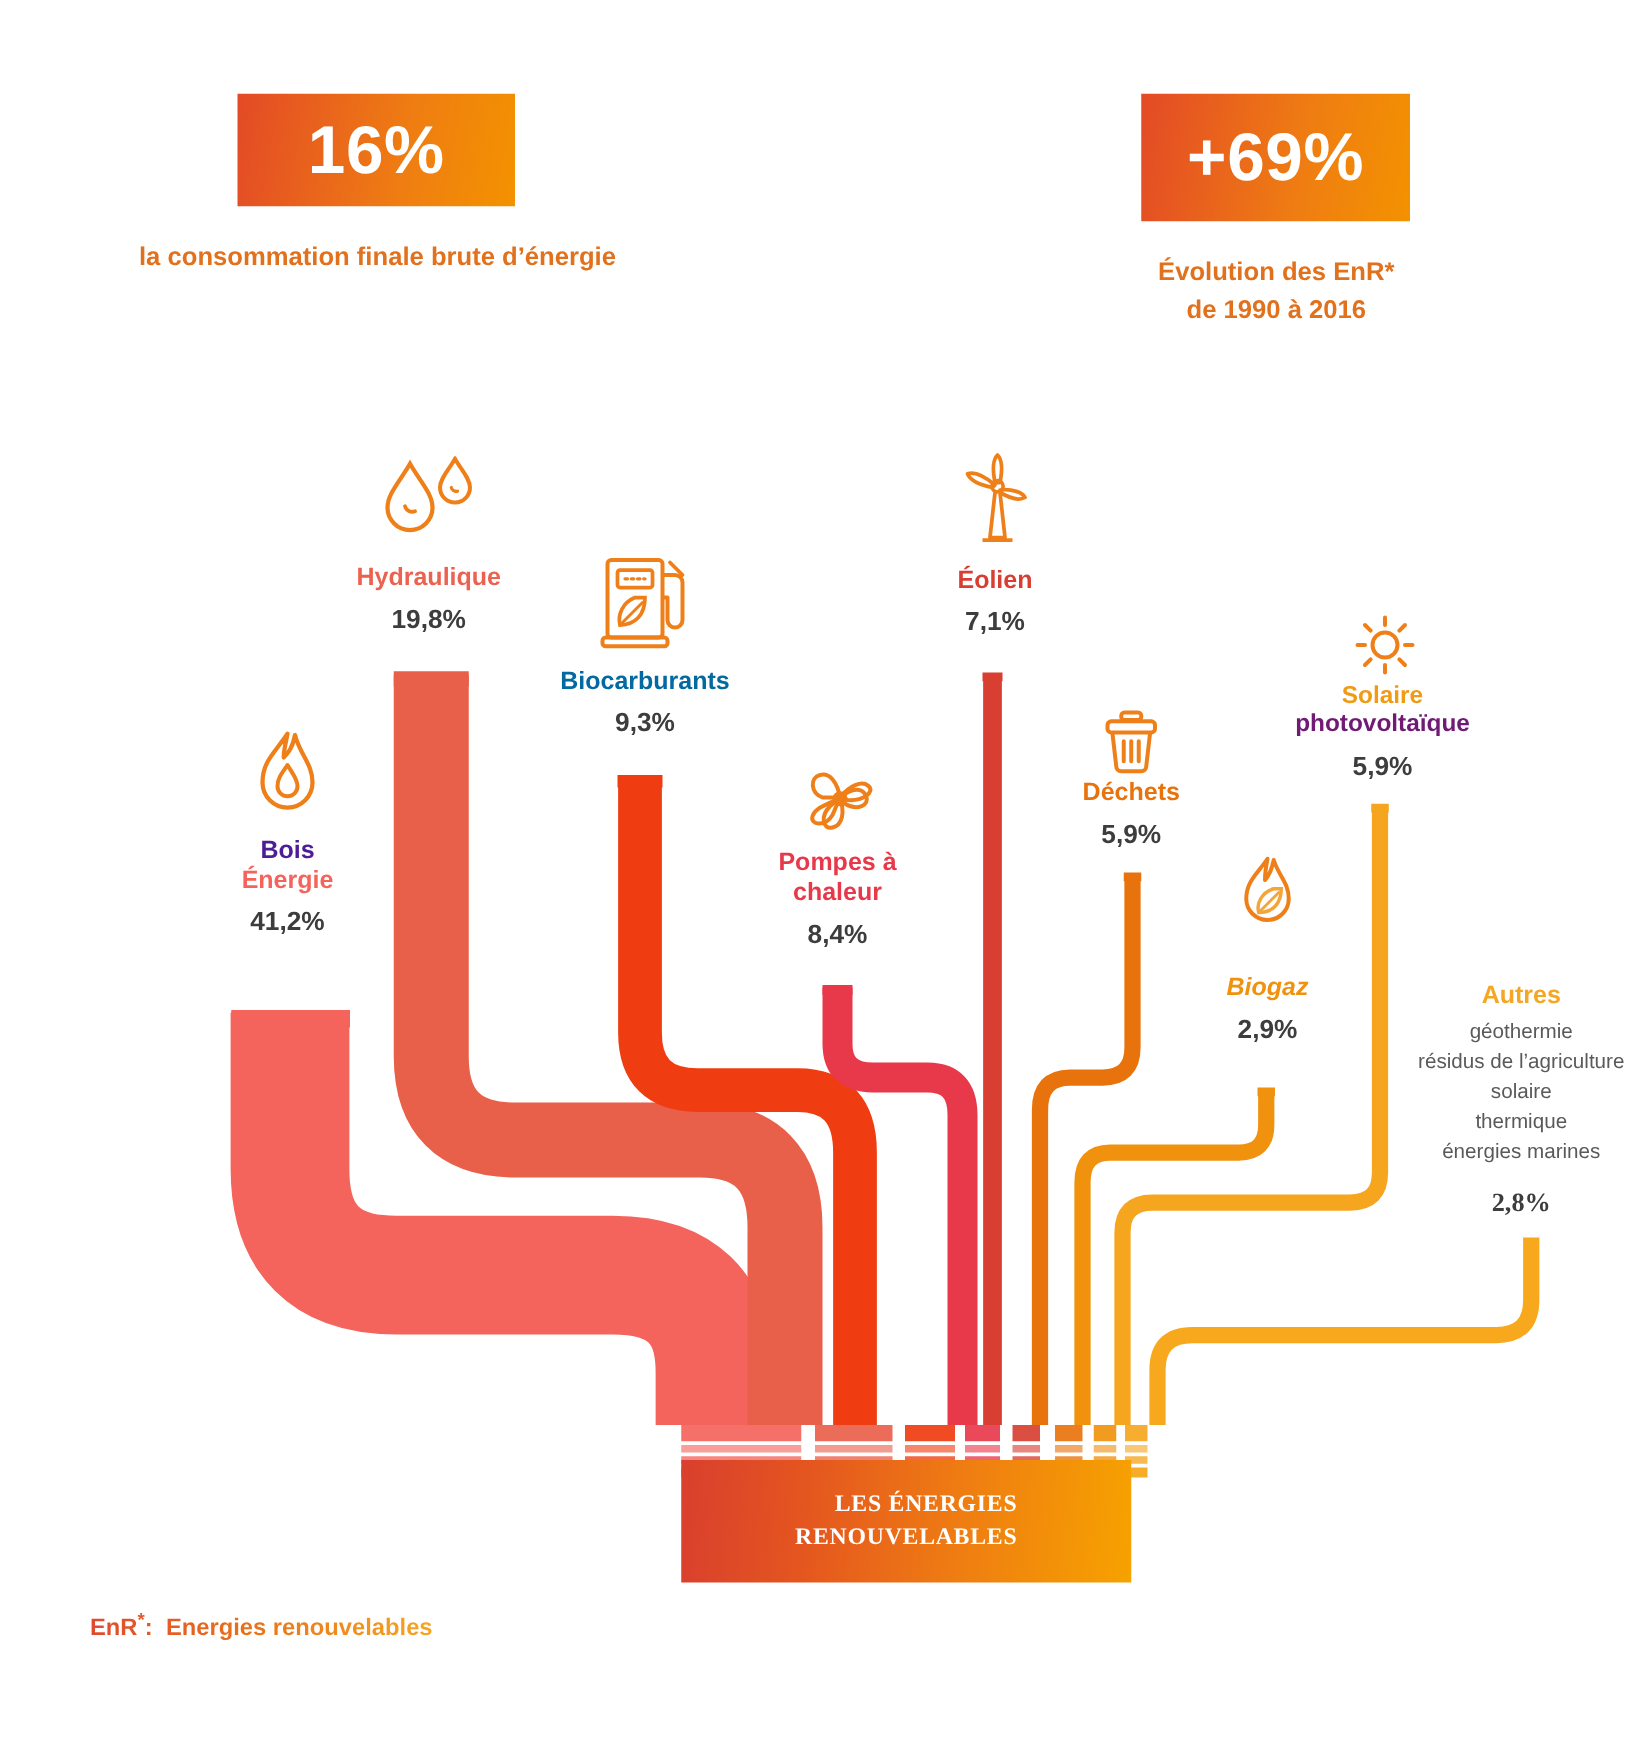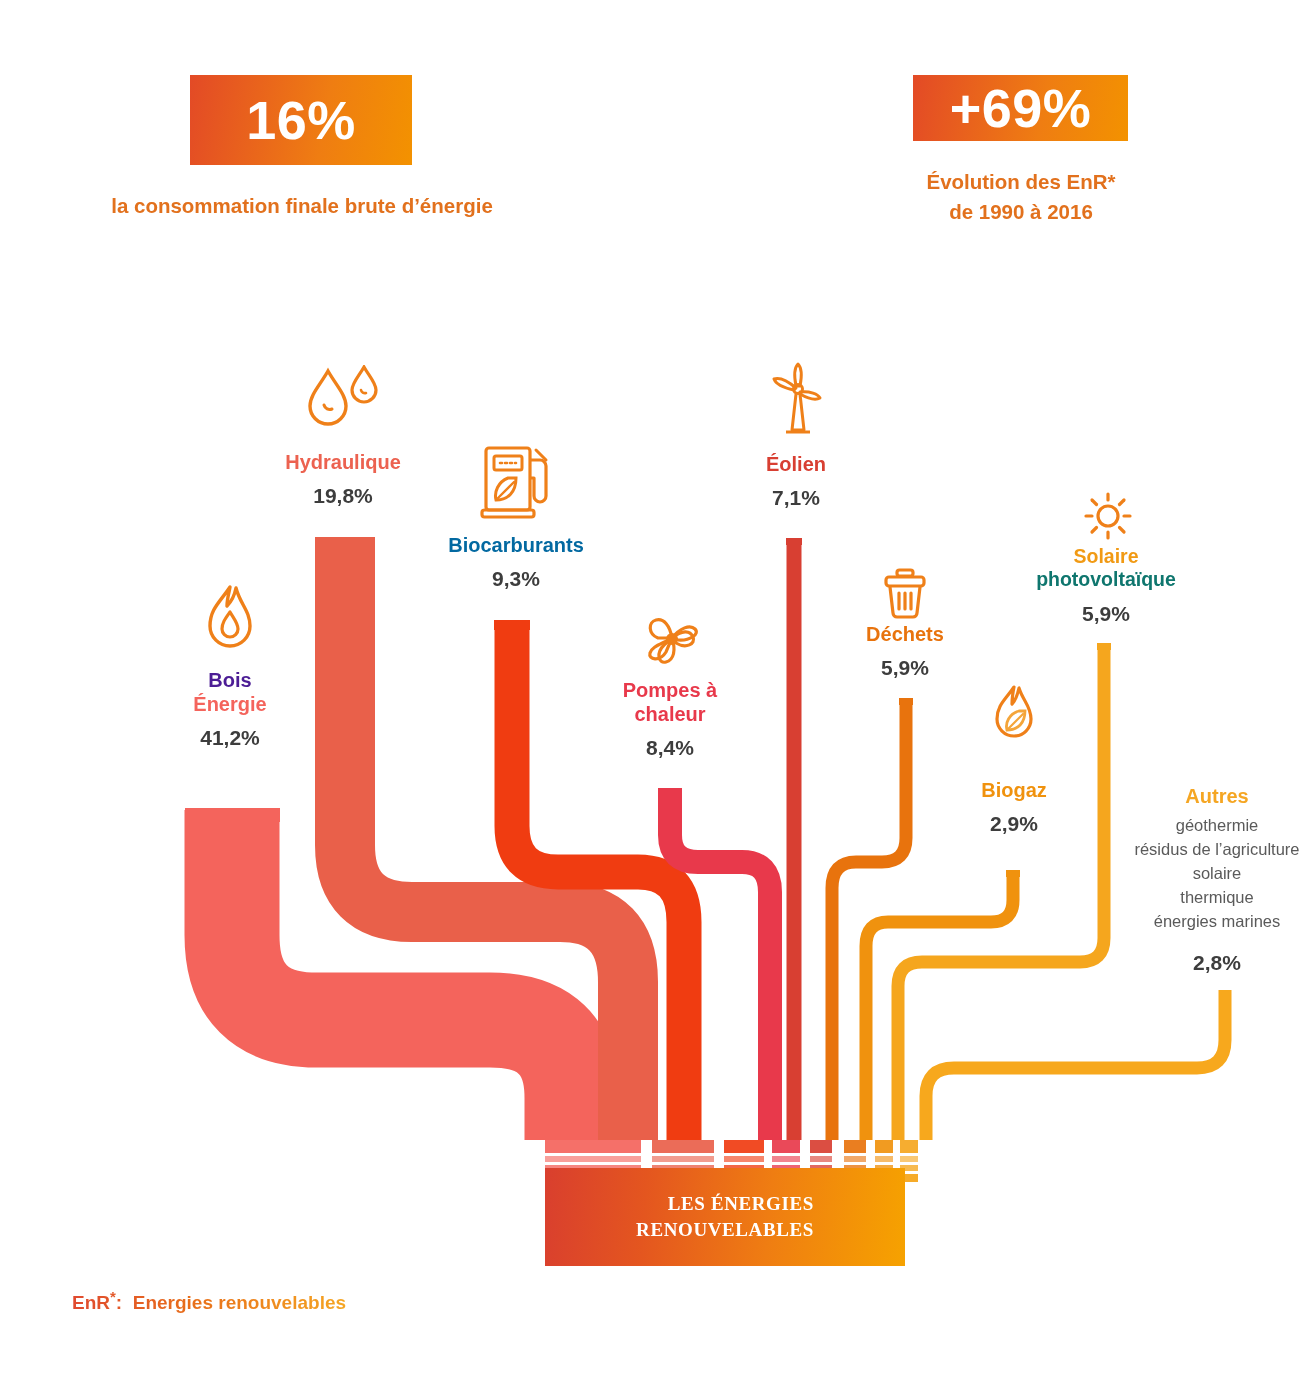--- a/index.html
+++ b/index.html
@@ -14,21 +14,21 @@
   .kpi{position:absolute;}
   .kpi-box{
     display:flex;align-items:center;justify-content:center;
     color:#fff;font-weight:700;letter-spacing:.5px;
   }
   #kpi1 .kpi-box{
     width:222px;height:90px;font-size:54px;
     background:linear-gradient(100deg,#e34a26 0%,#ef7d12 60%,#f39200 100%);
   }
   #kpi2 .kpi-box{
-    width:215px;height:66px;font-size:54px;
+    width:215px;height:102px;font-size:54px;
     background:linear-gradient(100deg,#e34a26 0%,#ef7d12 60%,#f39200 100%);
     text-align:right;
   }
   .kpi-cap{
     margin-top:26px;text-align:center;color:#e2711d;
     font-weight:700;font-size:20.5px;line-height:1.45;
   }
 
   
   .lbl{position:absolute;text-align:center;line-height:1.2;}
@@ -300,39 +300,39 @@
     <div class="name" style="color:#d83f32;">Éolien</div>
     <div class="val">7,1%</div>
   </div>
 
   <div class="lbl" style="left:835px;top:622px;width:140px;">
     <div class="name" style="color:#e8730d;">Déchets</div>
     <div class="val">5,9%</div>
   </div>
 
   <div class="lbl" style="left:944px;top:778px;width:140px;">
-    <div class="name" style="color:#f0920e;">Biogaz</div>
+    <div class="name" style="color:#f0920e;font-style:italic;">Biogaz</div>
     <div class="val">2,9%</div>
   </div>
 
   <div class="lbl" style="left:1008px;top:545px;width:196px;">
     <div class="name sm" style="color:#f19a14;">Solaire</div>
-    <div class="name sm" style="color:#0f766e;">photovoltaïque</div>
+    <div class="name sm" style="color:#701a75;">photovoltaïque</div>
     <div class="val">5,9%</div>
   </div>
 
   <div class="lbl" style="left:1118px;top:784px;width:198px;">
     <div class="name" style="color:#f5a623;">Autres</div>
     <div class="sub">
       <div>géothermie</div>
       <div>résidus de l’agriculture</div>
       <div>solaire</div>
       <div>thermique</div>
       <div>énergies marines</div>
     </div>
-    <div class="val" style="margin-top:16px;">2,8%</div>
+    <div class="val" style="margin-top:16px;font-family:Liberation Serif, serif;">2,8%</div>
   </div>
 
   <div id="foot">
     <span>EnR</span><sup>*</sup><span>:</span>&nbsp;&nbsp;<span>Energies renouvelables</span>
   </div>
 
 </div>
 
 </body></html>

